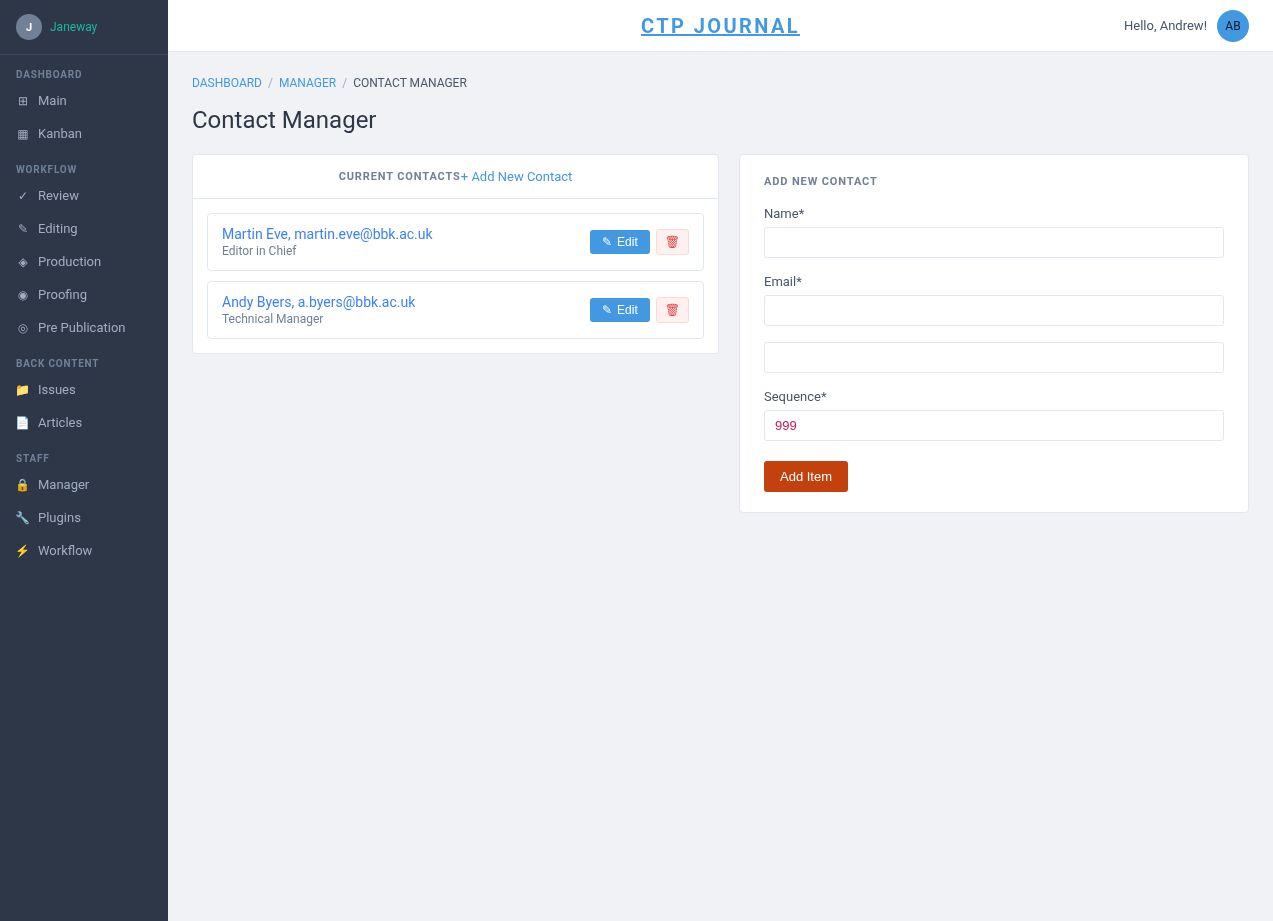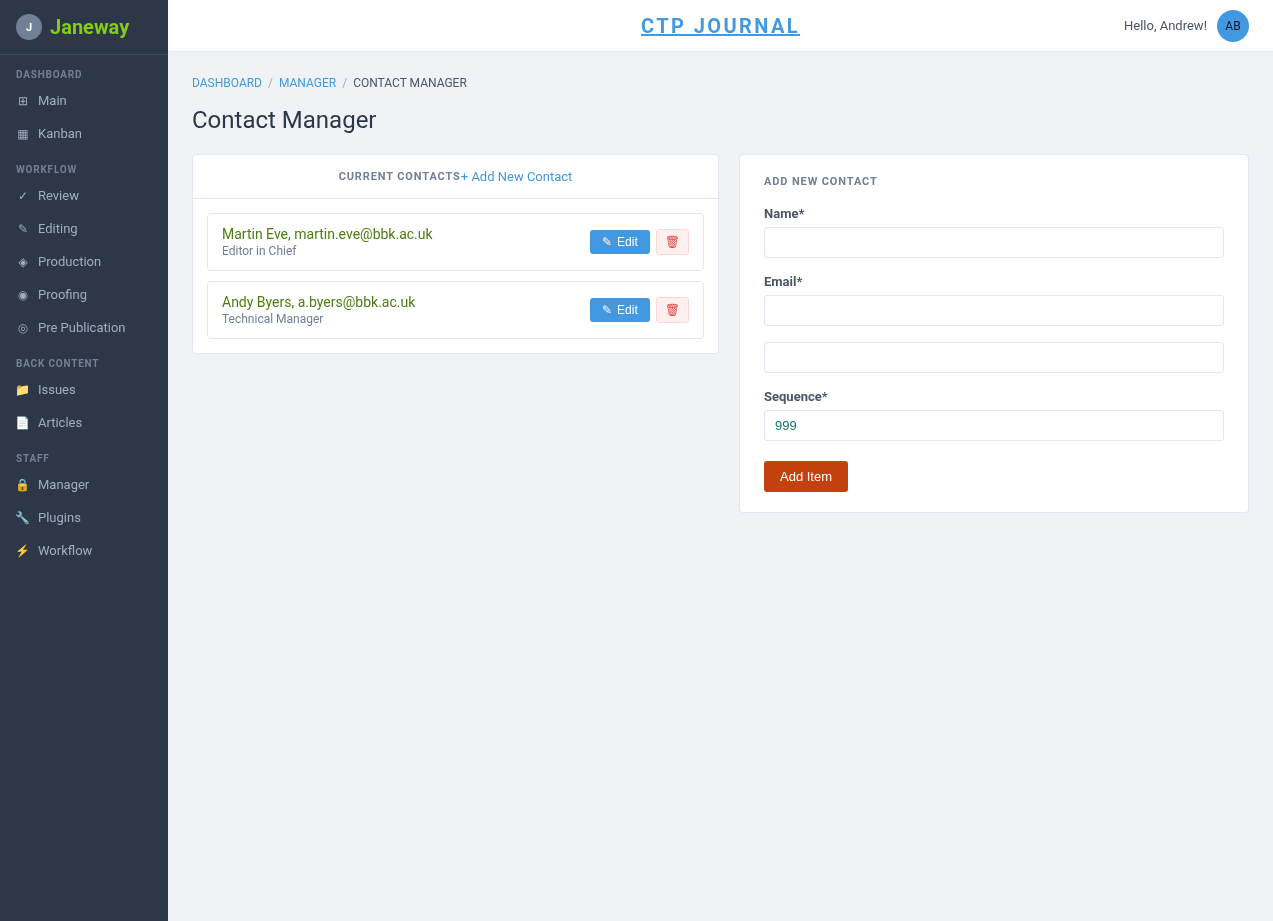--- a/index.html
+++ b/index.html
@@ -25,23 +25,23 @@
       border-bottom: 1px solid #3a4a5c;
     }
     .logo-icon {
       width: 26px; height: 26px;
       background: #718096;
       border-radius: 50%;
       display: flex; align-items: center; justify-content: center;
       color: white; font-size: 11px; font-weight: bold;
     }
     .logo-text {
-      color: #84cc16;
-      font-size: 20px;
-      font-weight: 700;
+      color: #14b8a6;
+      font-size: 12px;
+      font-weight: 400;
     }
 
     .sidebar-section-label {
       font-size: 10px;
       font-weight: 700;
       letter-spacing: 0.08em;
       color: #718096;
       padding: 14px 16px 4px 16px;
       text-transform: uppercase;
     }
@@ -181,21 +181,21 @@
       border-radius: 4px;
       padding: 12px 14px;
       display: flex;
       align-items: center;
       justify-content: space-between;
       margin-bottom: 10px;
     }
     .contact-card:last-child { margin-bottom: 0; }
     .contact-info .contact-name {
       font-size: 14px;
-      color: #4d7c0f;
+      color: #3b82f6;
     }
     .contact-info .contact-role {
       font-size: 12px;
       color: #718096;
       margin-top: 2px;
     }
     .contact-actions {
       display: flex;
       gap: 6px;
       align-items: center;
@@ -235,31 +235,31 @@
       color: #718096;
       text-transform: uppercase;
       margin-bottom: 18px;
     }
     .form-group {
       margin-bottom: 16px;
     }
     .form-label {
       font-size: 13px;
       color: #4a5568;
-      font-weight: 700;
+      font-weight: 400;
       margin-bottom: 6px;
       display: block;
     }
     .form-input {
       width: 100%;
       border: 1px solid #e2e8f0;
       border-radius: 3px;
       padding: 7px 10px;
       font-size: 13px;
-      color: #0f766e;
+      color: #be185d;
       outline: none;
     }
     .btn-add-item {
       background: #c2410c;
       color: white;
       border: none;
       padding: 8px 16px;
       border-radius: 3px;
       font-size: 13px;
       cursor: pointer;

